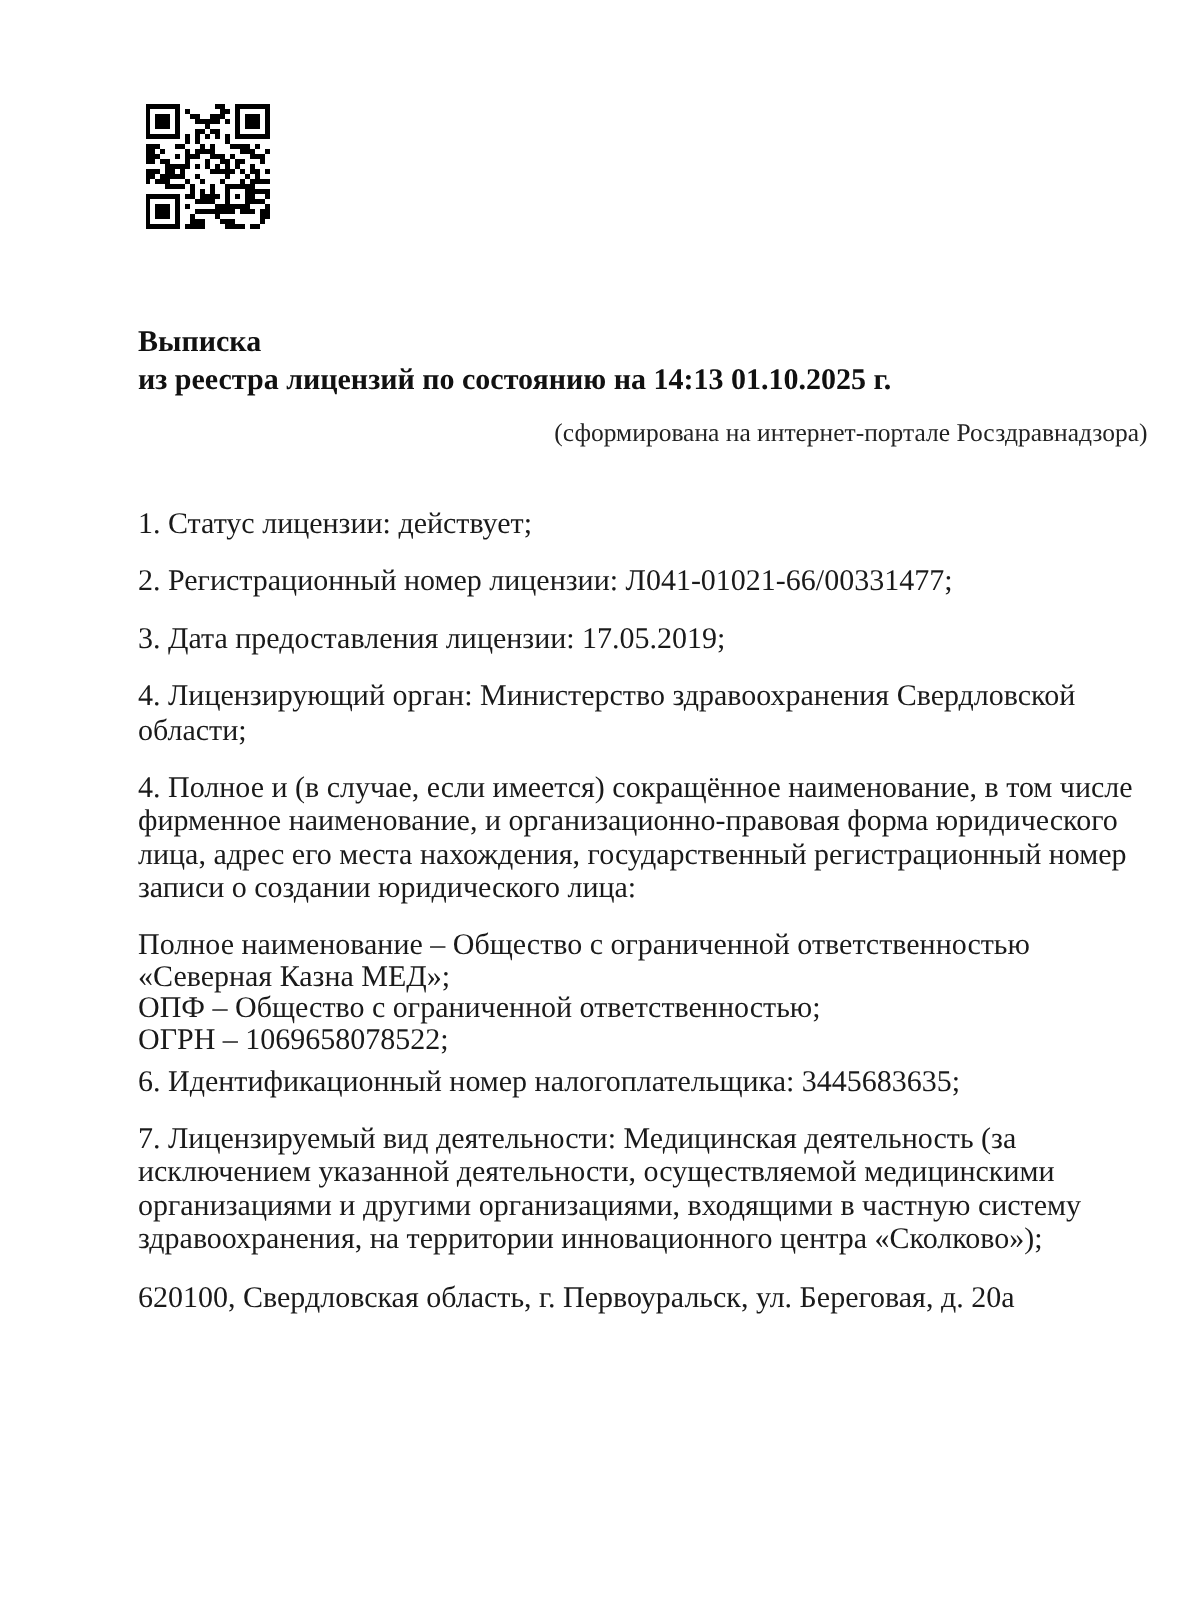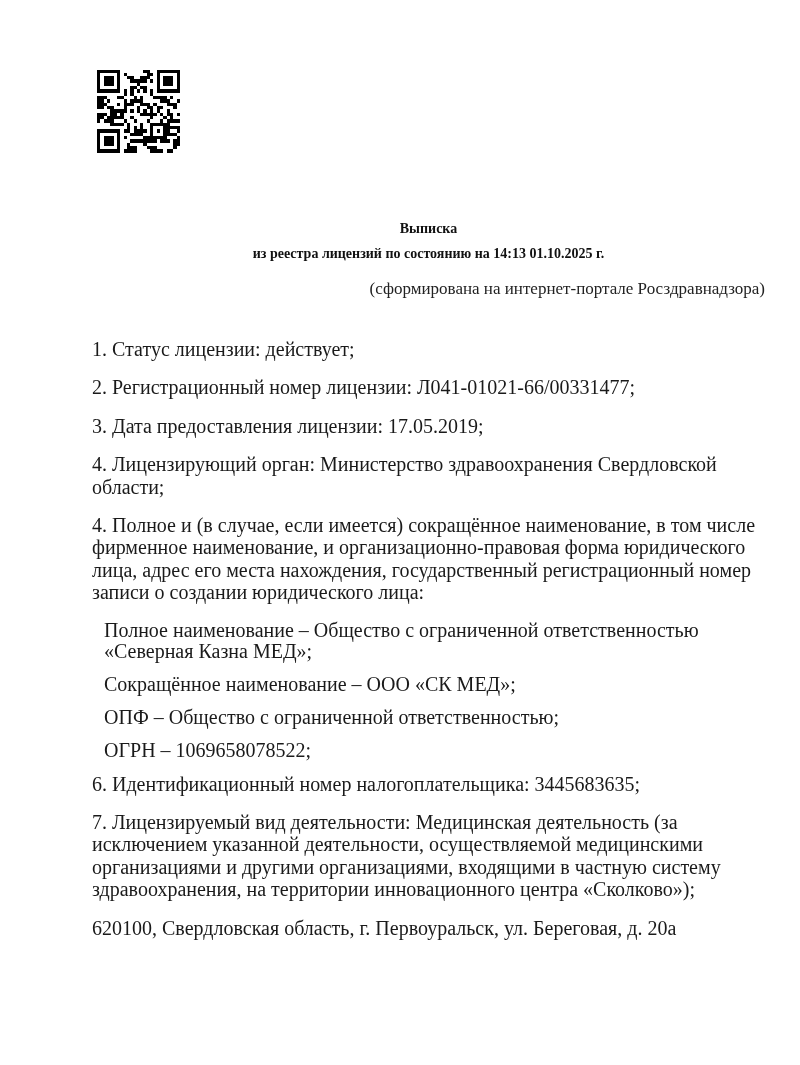--- a/index.html
+++ b/index.html
@@ -22,41 +22,40 @@
   .qr svg { display: block; width: 83px; height: 86px; }
 
   .content {
     position: absolute;
     left: 92px; top: 0;
     width: 673px;
     padding-top: 216px;
   }
 
   .title {
-    text-align: center;
     font-weight: bold;
-    font-size: 14px;
+    font-size: 20px;
     line-height: 25px;
     color: #111111;
   }
 
   .subtitle {
     text-align: right;
     font-size: 17px;
     line-height: 16px;
     margin-top: 15px;
     color: #222222;
   }
 
   .body-block { margin-top: 41px; font-size: 20px; line-height: 22.4px; }
 
   .body-block p.item { margin: 0 0 16px 0; }
 
   .org-block { margin: 0 0 6px 0; line-height: 21px; }
-  .org-block .org-line { margin: 12px; }
+  .org-block .org-line { margin: 0; }
 
   .address-line { margin: 0; }
 </style>
 </head>
 <body>
 
 <div class="page">
 
   <div class="qr" id="qr-box">
       <svg viewBox="0 0 25 25" shape-rendering="crispEdges" fill="#000000">
@@ -384,21 +383,20 @@
 
     <div class="body-block">
       <p class="item">1. Статус лицензии: действует;</p>
       <p class="item">2. Регистрационный номер лицензии: Л041-01021-66/00331477;</p>
       <p class="item">3. Дата предоставления лицензии: 17.05.2019;</p>
       <p class="item">4. Лицензирующий орган: Министерство здравоохранения Свердловской области;</p>
       <p class="item">4. Полное и (в случае, если имеется) сокращённое наименование, в том числе фирменное наименование, и организационно-правовая форма юридического лица, адрес его места нахождения, государственный регистрационный номер записи о создании юридического лица:</p>
 
       <div class="org-block">
         <p class="org-line">Полное наименование – Общество с ограниченной ответственностью «Северная Казна МЕД»;</p>
-        <p class="org-line">Сокращённое наименование – ООО «СК МЕД»;</p>
         <p class="org-line">ОПФ – Общество с ограниченной ответственностью;</p>
         <p class="org-line">ОГРН – 1069658078522;</p>
       </div>
 
       <p class="item">6. Идентификационный номер налогоплательщика: 3445683635;</p>
       <p class="item">7. Лицензируемый вид деятельности: Медицинская деятельность (за исключением указанной деятельности, осуществляемой медицинскими организациями и другими организациями, входящими в частную систему здравоохранения, на территории инновационного центра «Сколково»);</p>
 
       <p class="address-line">620100, Свердловская область, г. Первоуральск, ул. Береговая, д. 20а</p>
     </div>
 

